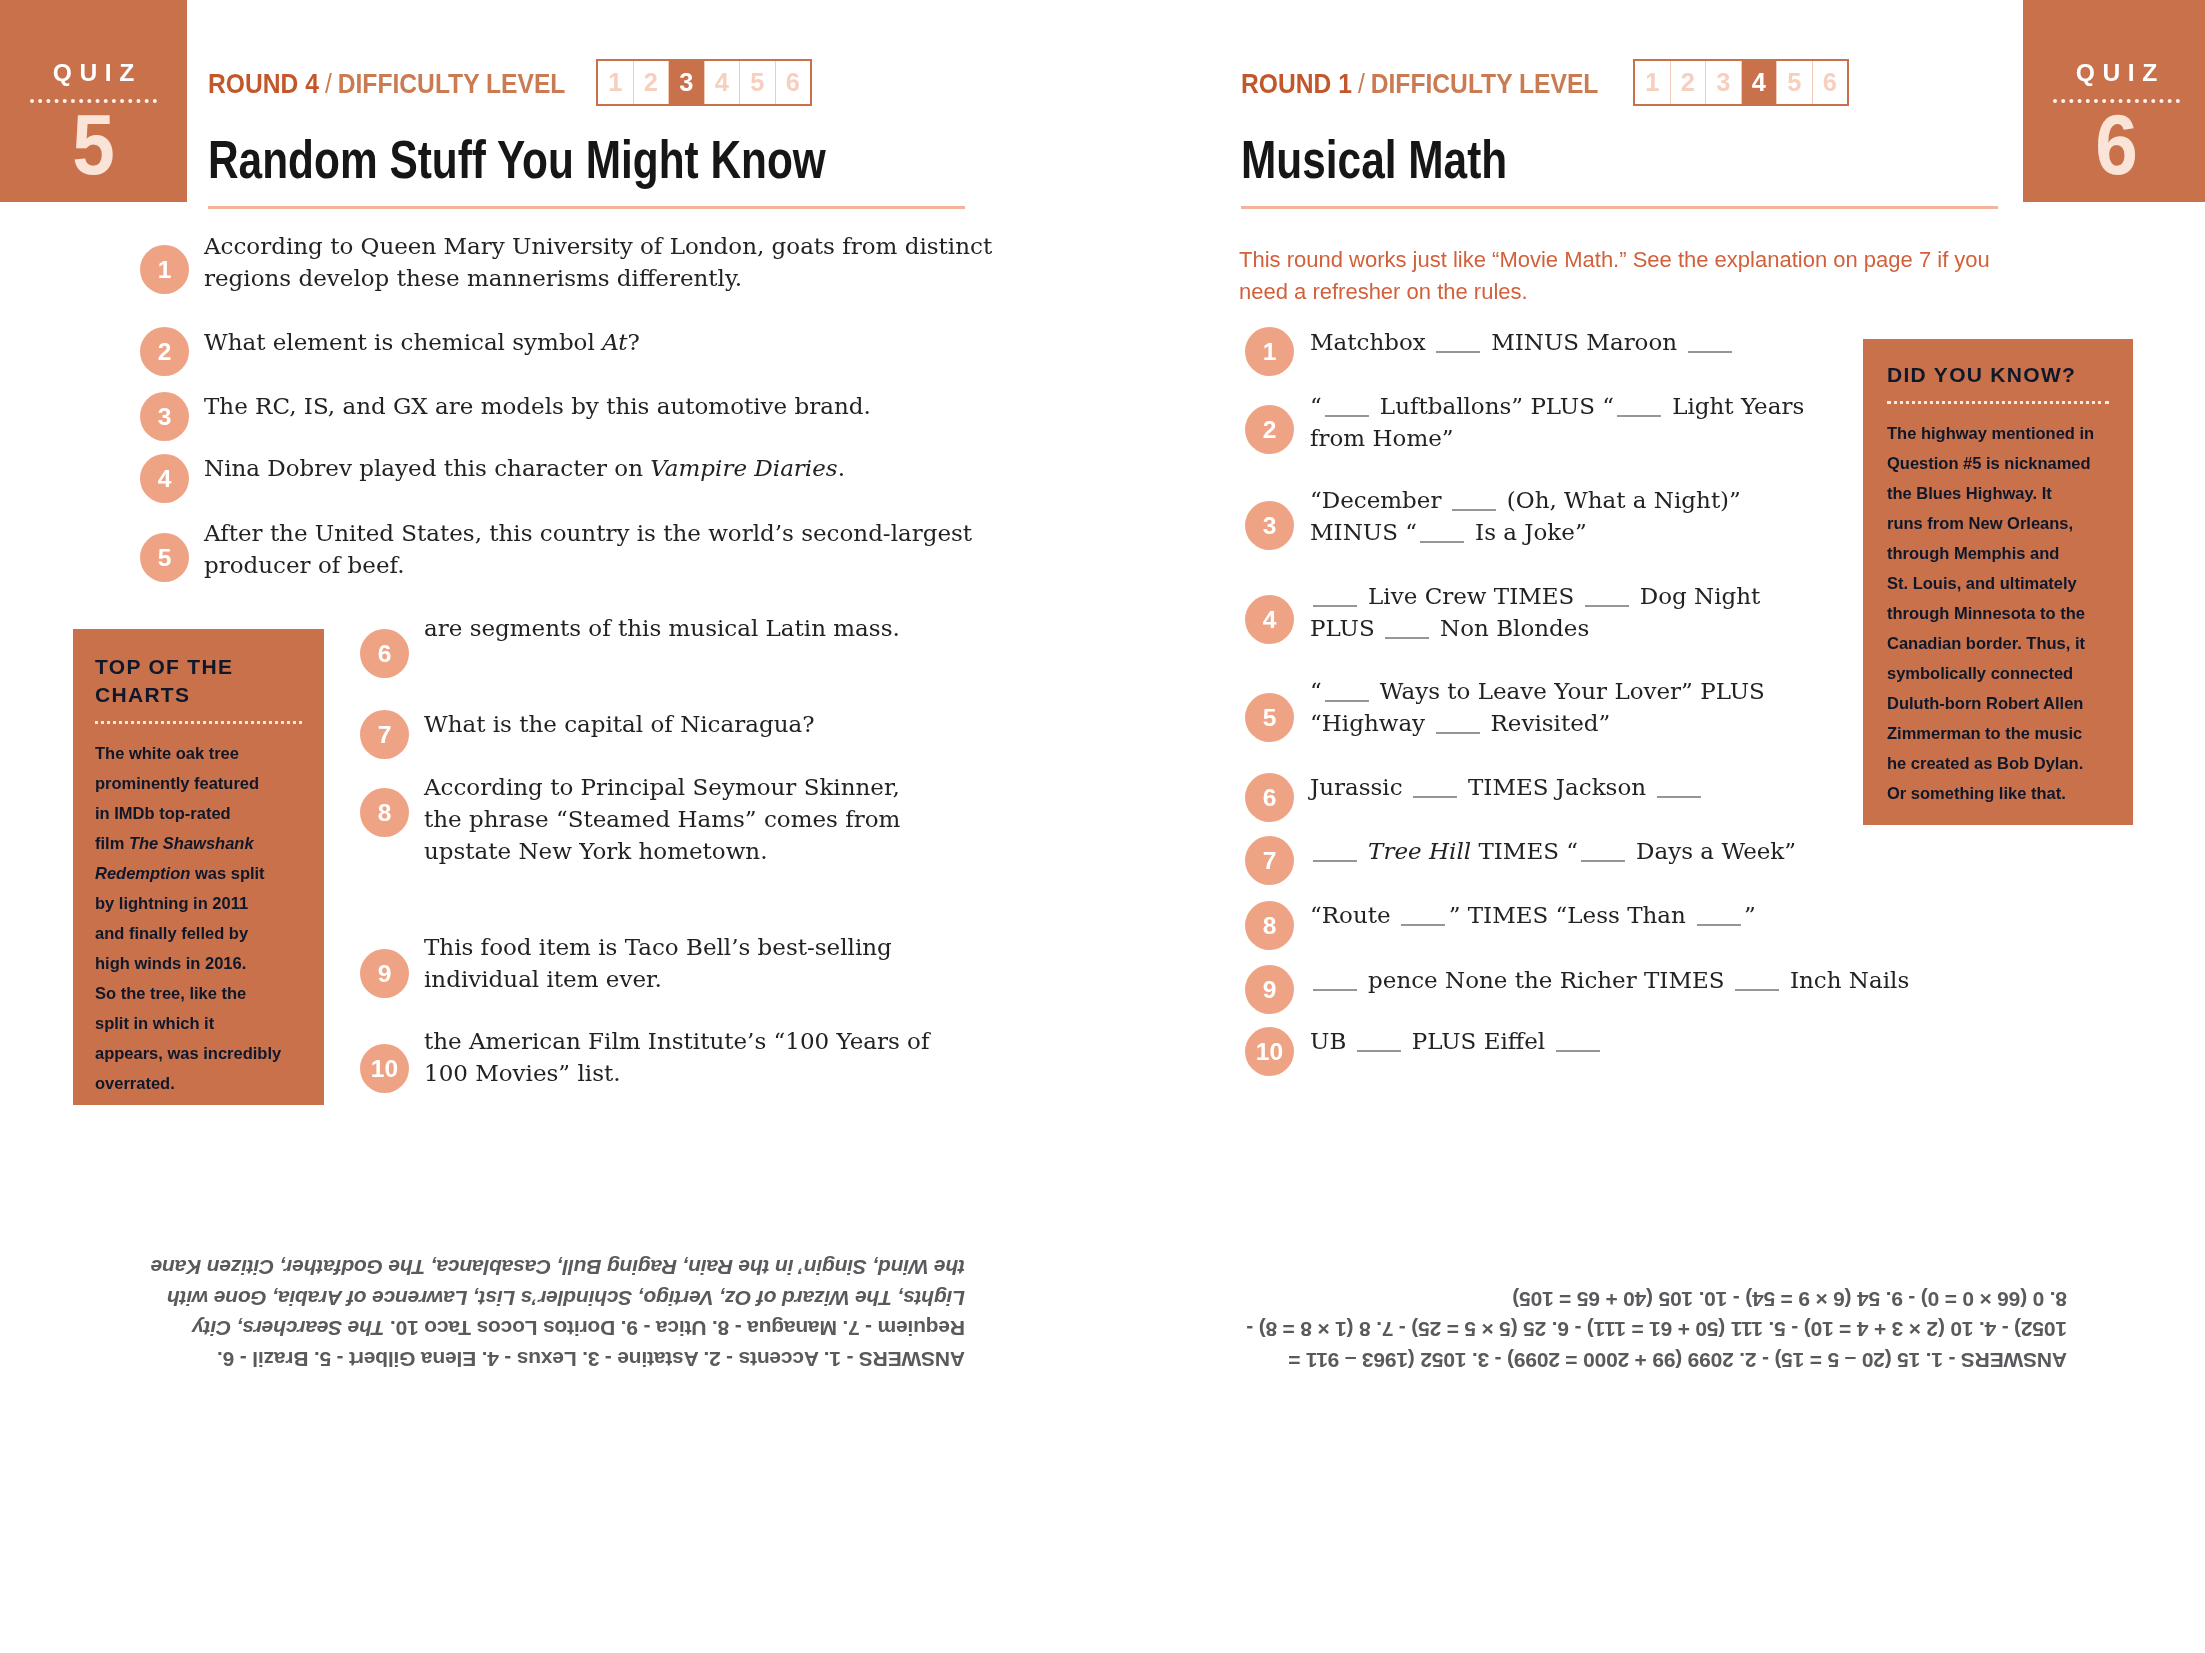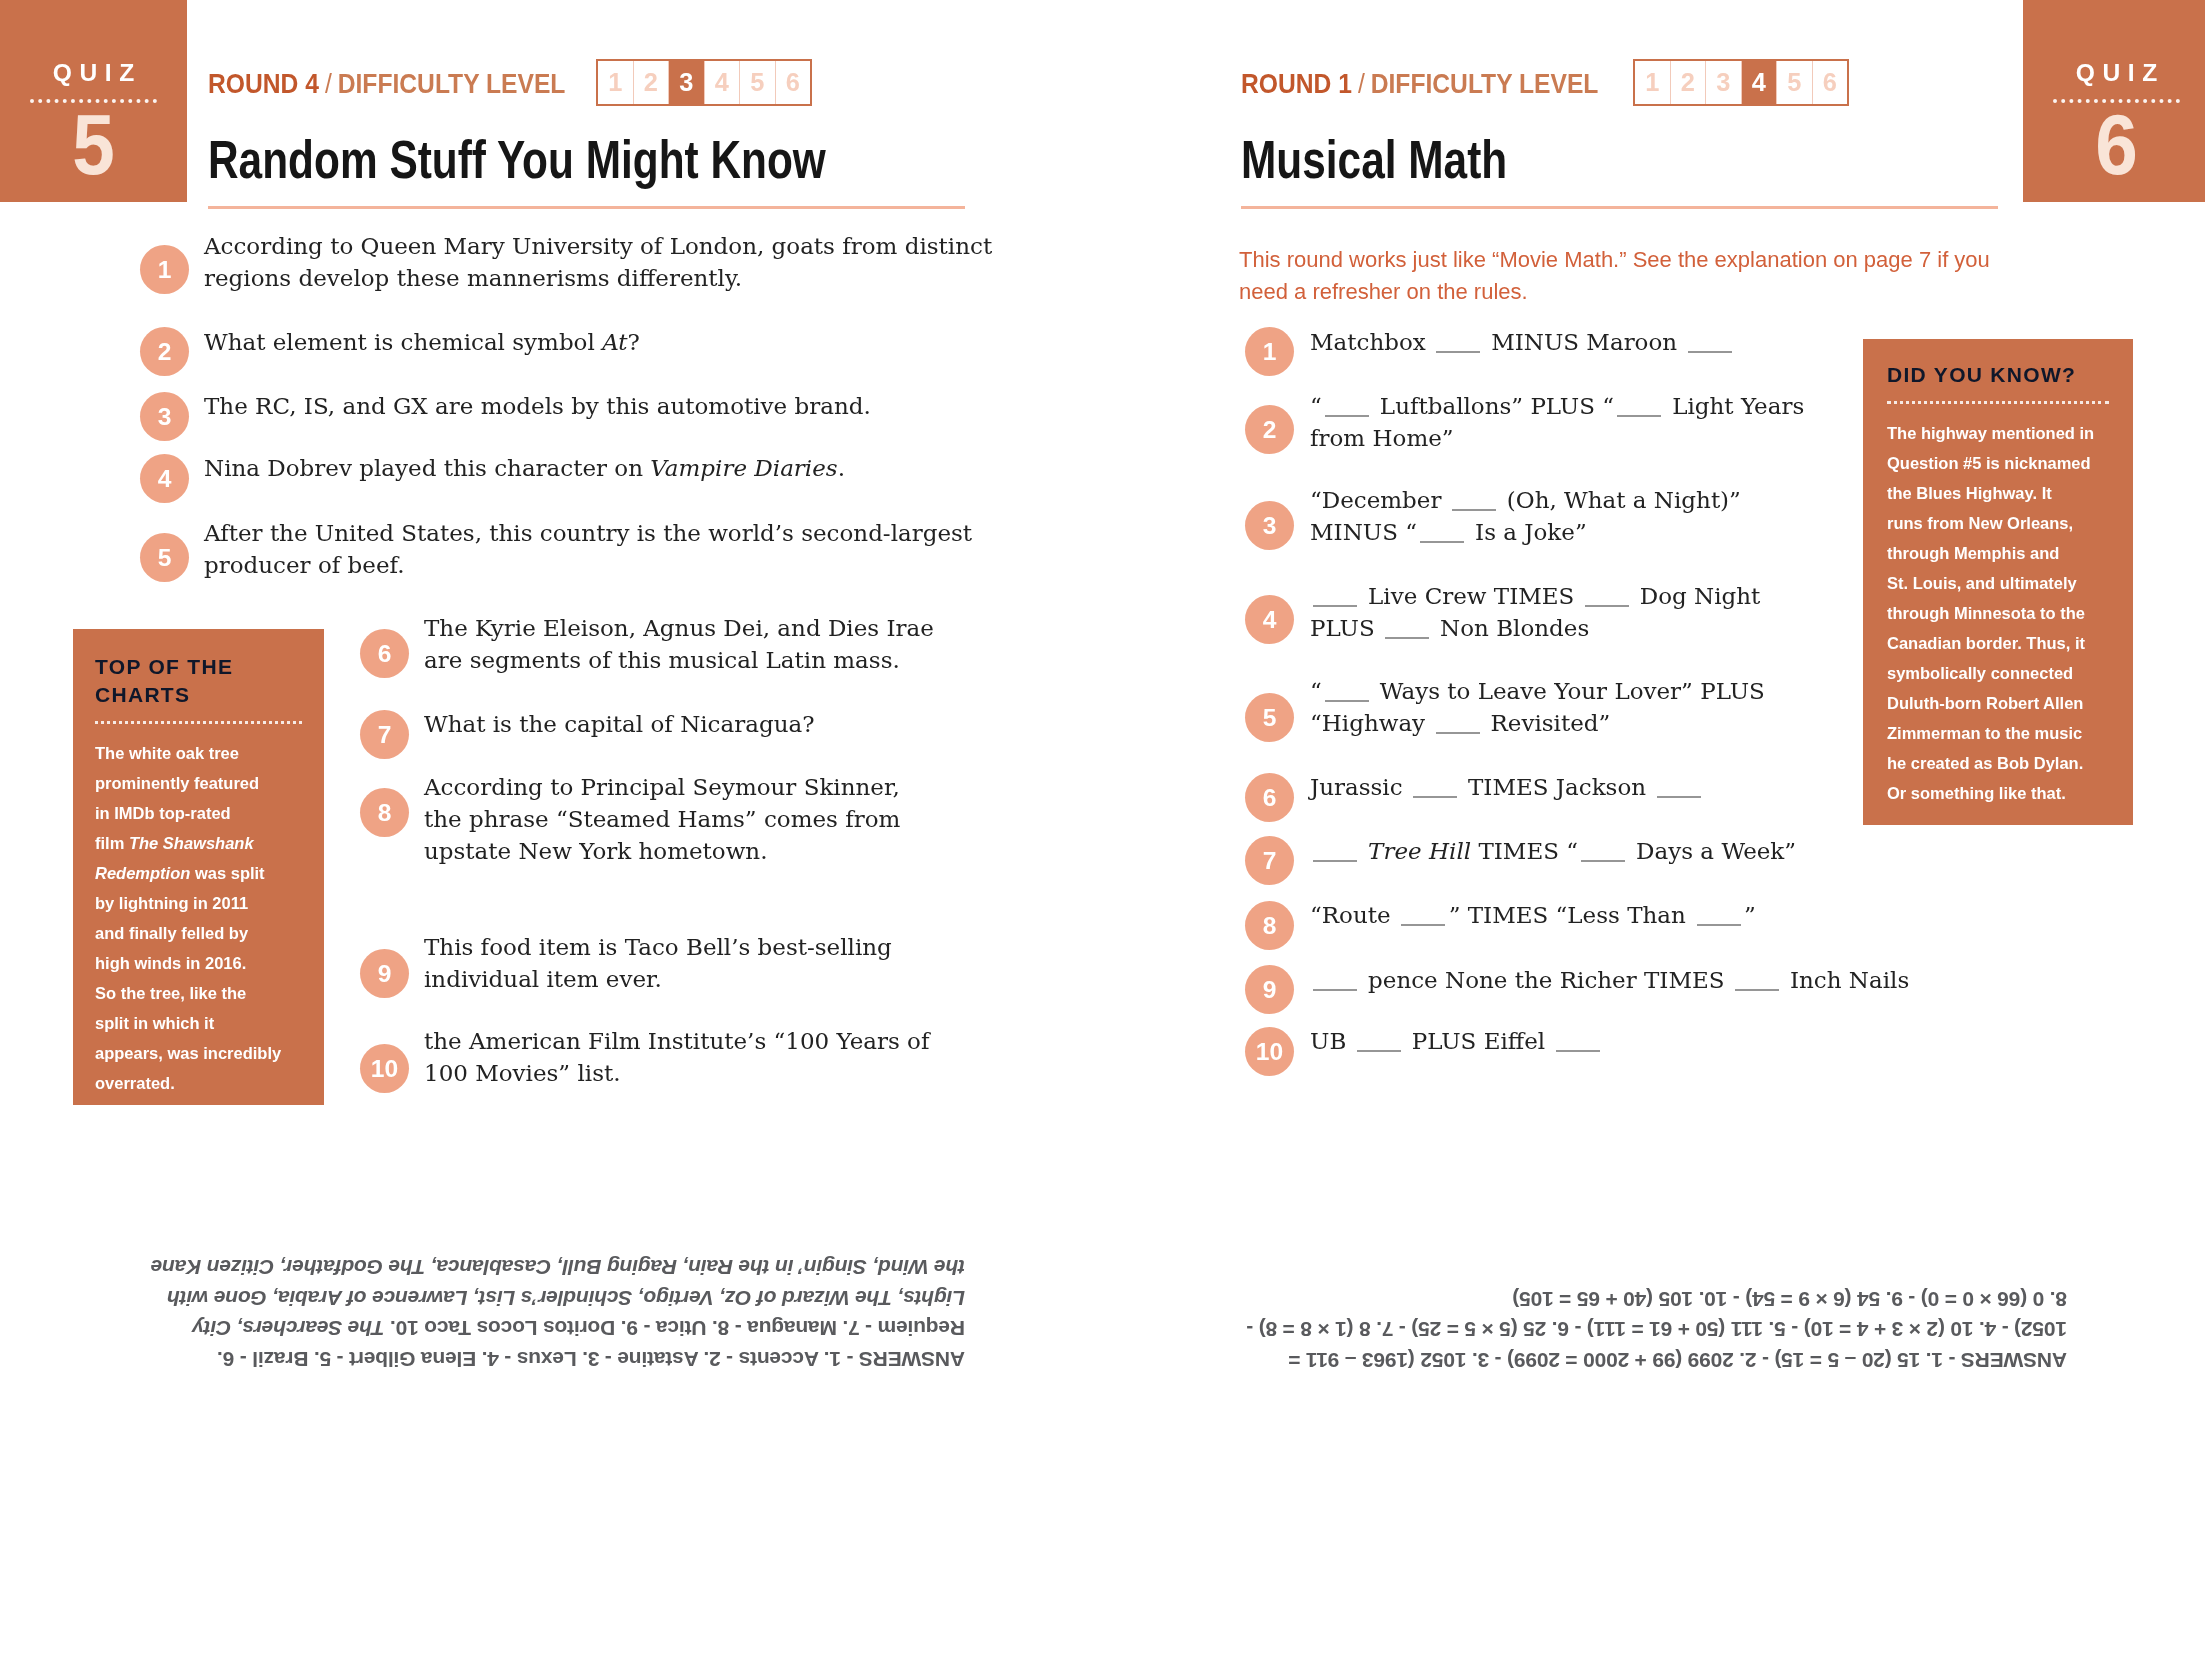--- a/index.html
+++ b/index.html
@@ -60,21 +60,21 @@
   .qtext{position:absolute;font-family:"DejaVu Serif",serif;font-size:23px;line-height:32px;color:#222;}
   .qline{white-space:nowrap;}
   .blank{display:inline-block;width:44px;height:4.2px;border-bottom:1.7px solid #2F2F2F;
          margin:0 3.4px;transform:translateY(2.5px);}
   
   .panel{position:absolute;background:var(--orange);box-sizing:border-box;color:#fff;}
   .panel-left{left:73px;top:629px;width:251px;height:476px;padding:24px 22px;}
   .panel-right{left:1863px;top:339px;width:270px;height:486px;padding:22px 24px;}
   .panel-title{font-weight:700;font-size:21px;line-height:28px;letter-spacing:1.3px;color:#0f172a;}
   .panel-dots{height:0;border-top:3.4px dotted rgba(255,255,255,0.85);margin:12px 0 13.6px;}
-  .panel-body{font-weight:700;font-size:16.5px;line-height:30px;color:#ffffff;}
+  .panel-body{font-weight:700;font-size:16.5px;line-height:30px;color:#0f172a;}
   .panel-body .qline{white-space:nowrap;}
   .panel-body em{font-style:italic;}
   
   .answers{position:absolute;bottom:133px;margin:0;transform:rotate(180deg);
            font-weight:700;font-size:21px;line-height:30.5px;letter-spacing:-0.2px;color:var(--answer-gray);}
   #answers-left{left:144px;width:821px;}
   #answers-right{left:1240px;width:827px;}
   .answers em{font-style:italic;}
   .answers-rule{position:absolute;top:1541px;height:2.5px;background:#F2A78A;}
   .ar-left{left:144px;width:823px;}
@@ -130,21 +130,20 @@
         <div class="qtext" style="left: 204px; top: 452px;">
           <div class="qline">Nina Dobrev played this character on <em>Vampire Diaries</em>.</div>
         </div>
         <div class="qnum" style="left: 140px; top: 533px;">5</div>
         <div class="qtext" style="left: 204px; top: 517px;">
           <div class="qline">After the United States, this country is the world’s second-largest</div>
           <div class="qline">producer of beef.</div>
         </div>
         <div class="qnum" style="left: 360px; top: 629px;">6</div>
         <div class="qtext" style="left: 424px; top: 612px;">
-          <div class="qline">The Kyrie Eleison, Agnus Dei, and Dies Irae</div>
           <div class="qline">are segments of this musical Latin mass.</div>
         </div>
         <div class="qnum" style="left: 360px; top: 710px;">7</div>
         <div class="qtext" style="left: 424px; top: 708px;">
           <div class="qline">What is the capital of Nicaragua?</div>
         </div>
         <div class="qnum" style="left: 360px; top: 788px;">8</div>
         <div class="qtext" style="left: 424px; top: 771px;">
           <div class="qline">According to Principal Seymour Skinner,</div>
           <div class="qline">the phrase “Steamed Hams” comes from</div>

